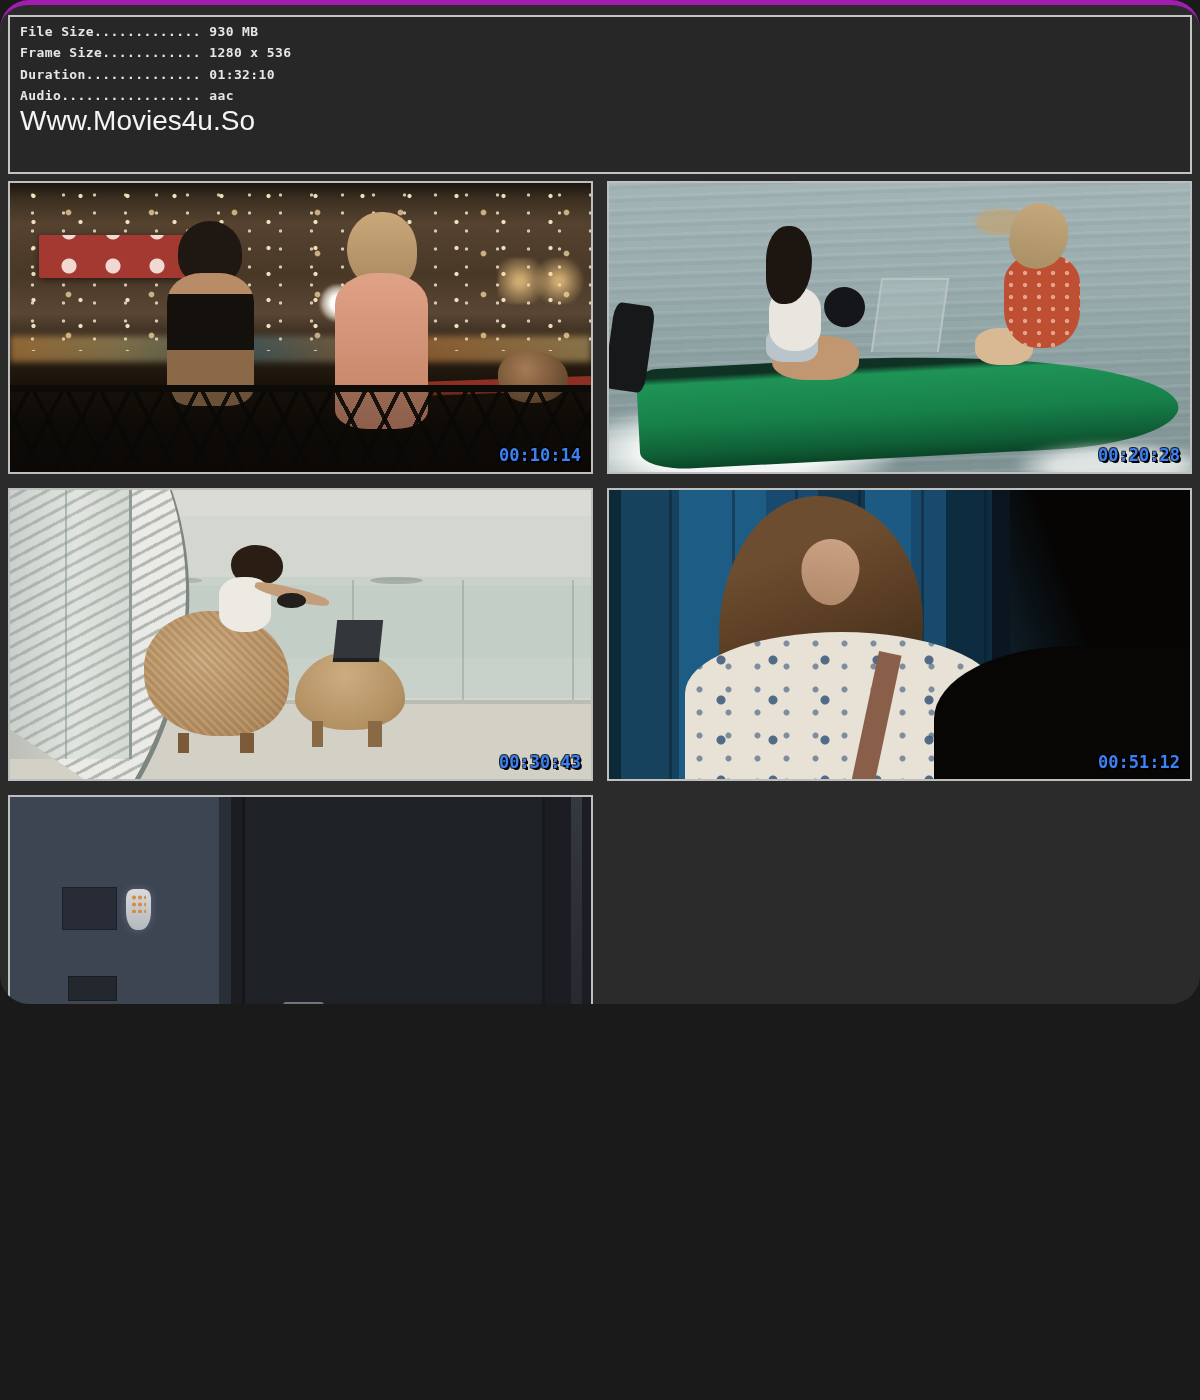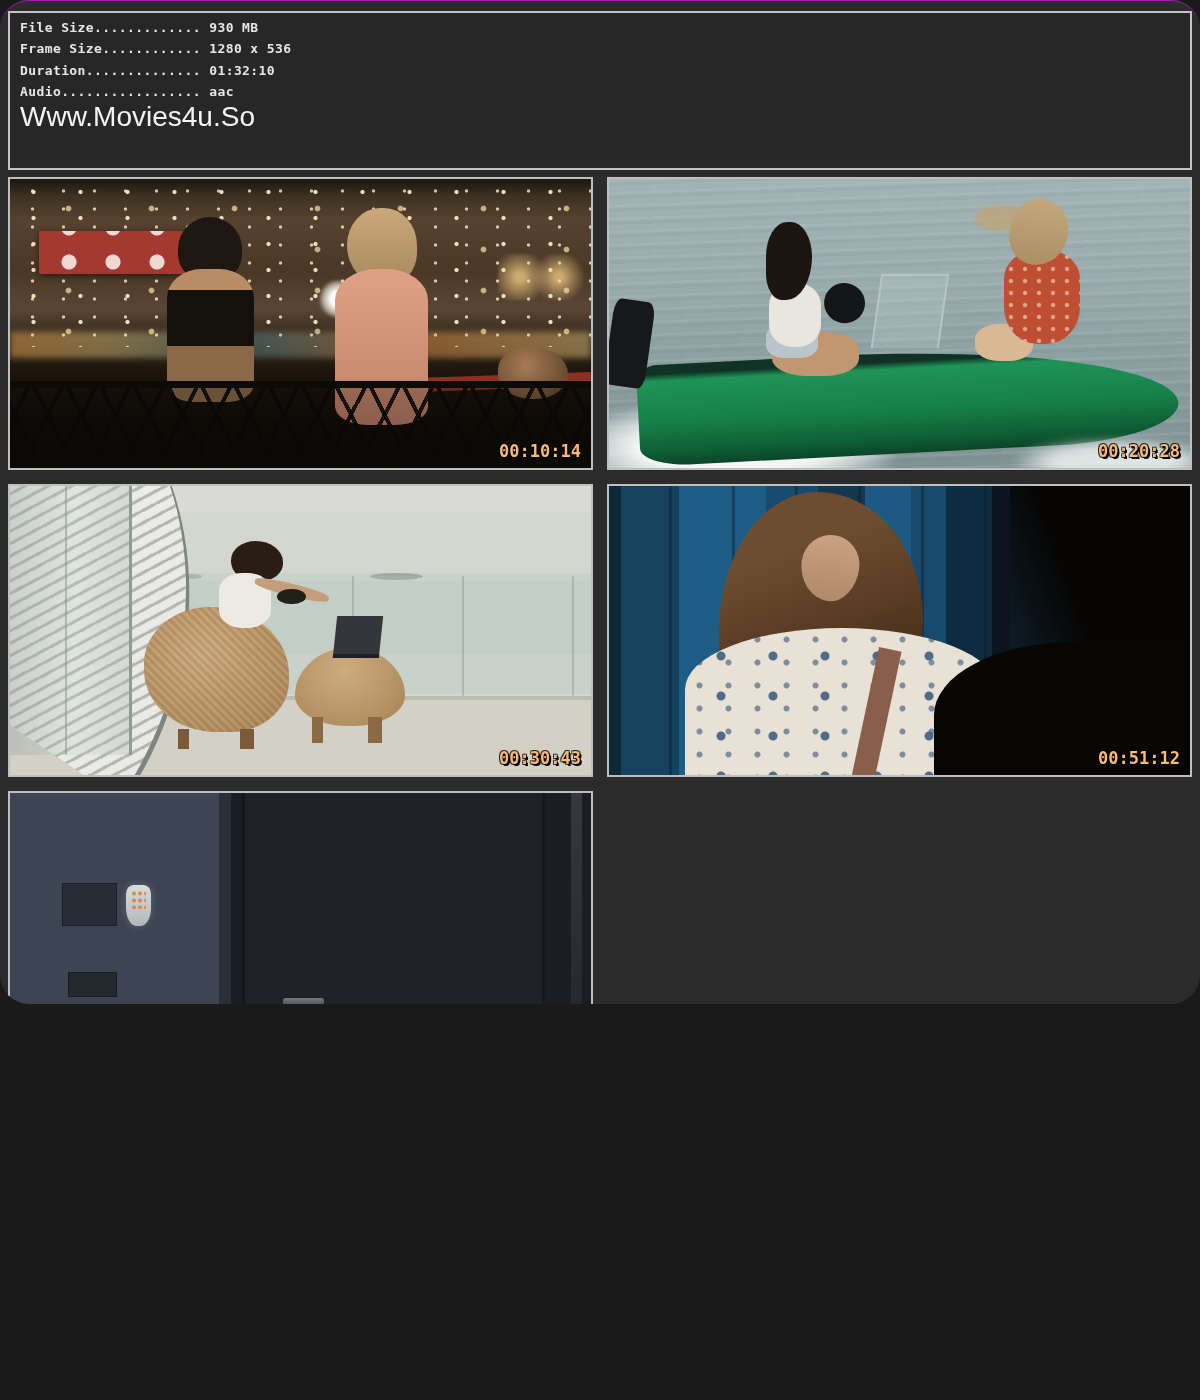--- a/index.html
+++ b/index.html
@@ -1,35 +1,35 @@
 <!DOCTYPE html>
 <html><head>
 <meta charset="utf-8">
 <style>
   html,body{margin:0;padding:0;background:#1a1a1a;}
   .page{position:relative;width:1200px;height:1004px;background:#2b2b2b;overflow:hidden;
-        border-top:1px solid #a21caf;box-sizing:border-box;
+        border-top:5px solid #a21caf;box-sizing:border-box;
         font-family:"DejaVu Sans Mono", monospace;border-radius:29px;}
 
   
   .info-panel{position:absolute;left:8px;top:10px;width:1184px;height:159px;box-sizing:border-box;
               border:2px solid #c4c4c4;background:#272727;padding:4px 10px 0 10px;}
   .info-line{font:bold 13px/21.4px "DejaVu Sans Mono", monospace;color:#e6e6e6;
              white-space:pre;letter-spacing:.4px;}
   .site-title{font:400 28px/25px "Liberation Sans", sans-serif;color:#f4f4f4;margin-top:1px;}
 
   
   .grid{position:absolute;left:8px;top:176px;width:1184px;
         display:grid;grid-template-columns:585px 585px;grid-auto-rows:293px;gap:14px 14px;}
   .thumb{position:relative;margin:0;border:2px solid #bfbfbf;box-sizing:border-box;
          background:#101010;overflow:hidden;}
   .scene{position:absolute;inset:0;overflow:hidden;}
   .scene div{position:absolute;}
   .timestamp{position:absolute;right:10px;bottom:8px;z-index:50;
-             font:bold 17px/17px "DejaVu Sans Mono", monospace;color:#fdba74;
+             font:bold 17px/17px "DejaVu Sans Mono", monospace;color:#3b82f6;
              text-shadow:2px 2px 0 #000,1px 1px 0 #000,-1px -1px 0 rgba(0,0,0,.7),
                          1px -1px 0 rgba(0,0,0,.7),-1px 1px 0 rgba(0,0,0,.7);}
 
   
   .s1{background:linear-gradient(180deg,#1c1610 0%,#3e3122 6%,#55422f 14%,#4a3827 32%,
        #5a4634 45%,#2e2317 56%,#191209 70%,#0e0a06 84%,#0a0705 100%);}
   .s1-lights{left:0;top:0;width:100%;height:58%;opacity:.95;
     background-image:radial-gradient(circle,rgba(255,244,205,.95) 0 1.6px,transparent 2.6px),
       radial-gradient(circle,rgba(255,224,165,.75) 0 2.2px,transparent 3.4px),
       radial-gradient(circle,rgba(255,248,220,.8) 0 1.1px,transparent 2.1px);

